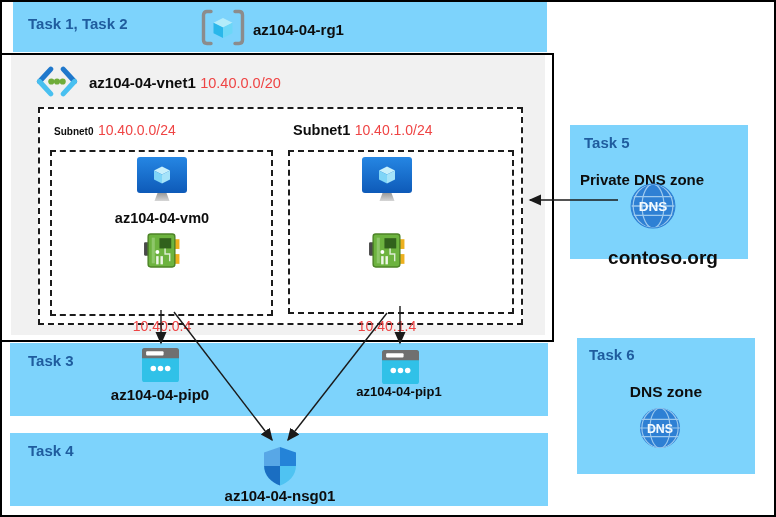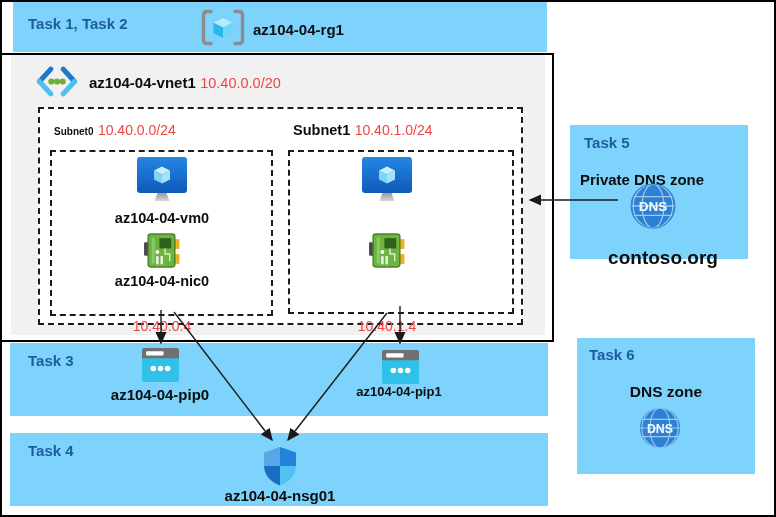--- a/index.html
+++ b/index.html
@@ -89,21 +89,20 @@
     <rect x="28.5" y="8" width="6" height="9.5" fill="#edb01f"></rect>
     <rect x="28.5" y="22.5" width="6" height="9.5" fill="#edb01f"></rect>
     <rect x="4" y="3" width="26" height="32" rx="2.5" fill="#6db33f" stroke="#4d8427" stroke-width="1.4"></rect>
     <rect x="7.5" y="6.5" width="3" height="25" fill="#8ec76a"></rect>
     <rect x="15" y="7" width="11.5" height="10" fill="#31611c"></rect>
     <path d="M20.5,17 v5.5 h4.5 v7" fill="none" stroke="#dcecd2" stroke-width="1.4"></path>
     <circle cx="13" cy="20.5" r="1.9" fill="#fff"></circle>
     <rect x="11.8" y="24.5" width="2.4" height="8" fill="#eef6e8"></rect>
     <rect x="16" y="24.5" width="2.4" height="8" fill="#eef6e8"></rect>
   </svg>
-  <div class="rname center abs" style="left:80px; top:271px; width:160px;">az104-04-nic0</div>
   <div class="subtxt center abs" style="left:80px; top:288px; width:160px;">10.40.0.4</div>
 
   <div class="abs" style="left:291px; top:119px;">
     <span class="rname" style="font-size:14.5px;">Subnet1</span>
     <span class="subtxt">10.40.1.0/24</span>
   </div>
   <div class="dashed" style="left:286px; top:148px; width:226px; height:164px;"></div>
 
   <svg class="abs" style="left:359px; top:154px;" width="52" height="50" viewBox="0 0 52 50">
     <rect x="1" y="1" width="50" height="36" rx="3" fill="url(#vmg0)"></rect>

